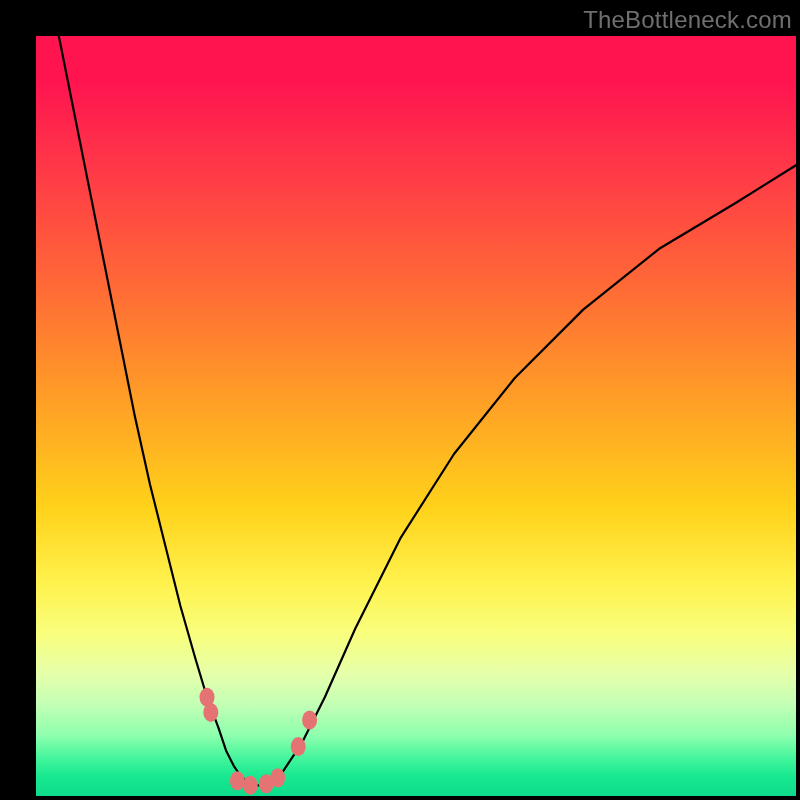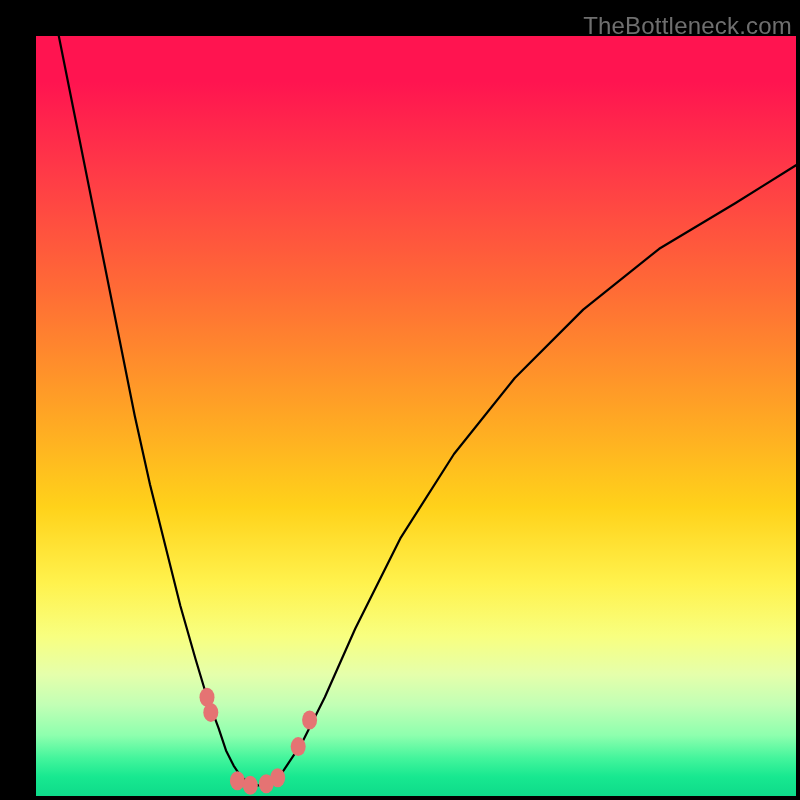--- a/index.html
+++ b/index.html
@@ -38,21 +38,21 @@
       #e5ffab 84%,
       #c2ffb5 88%,
       #8effae 92%,
       #44f59c 95%,
       #17e890 97.5%,
       #0edb8a 100%
     );
   }
   .watermark {
     position: absolute;
-    top: 12px;
+    top: 6px;
     right: 8px;
     color: #6f6f6f;
     font-size: 24px;
     font-weight: 500;
     letter-spacing: 0.2px;
     user-select: none;
   }
   svg.curve {
     position: absolute;
     left: 0;

